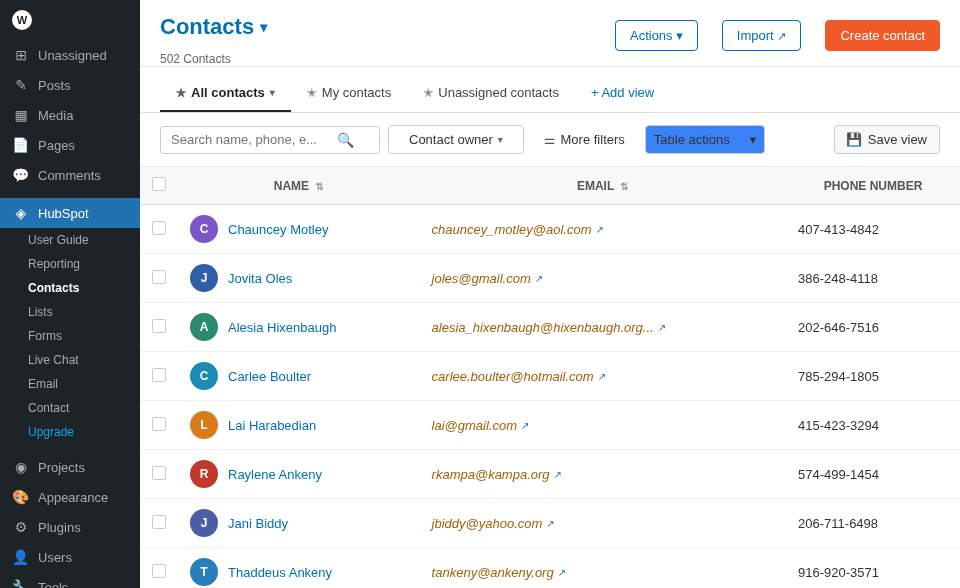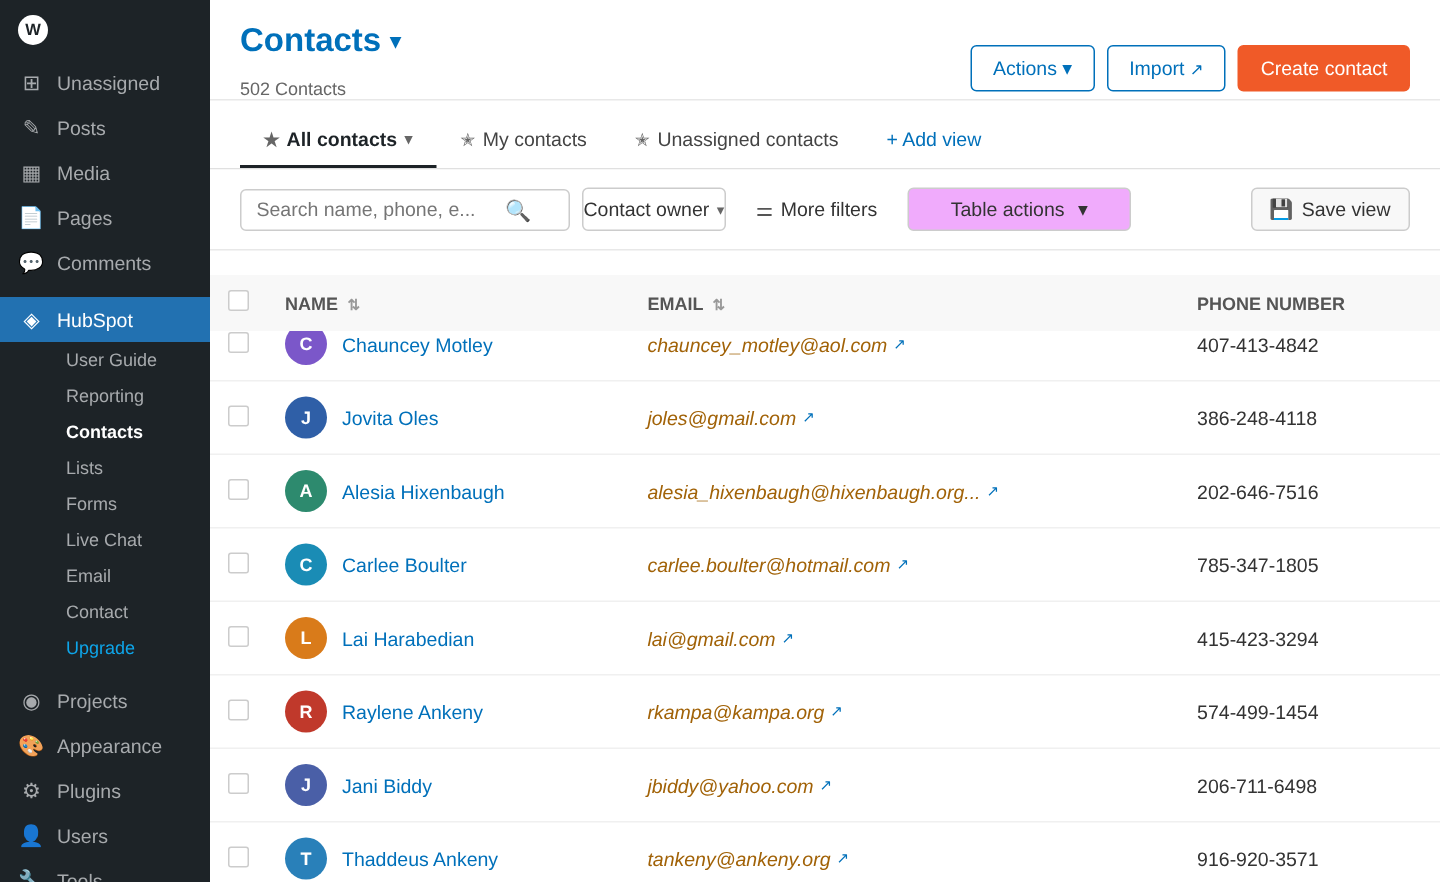--- a/index.html
+++ b/index.html
@@ -30,21 +30,21 @@
     }
     .sidebar-item {
       display: flex; align-items: center; gap: 8px;
       padding: 7px 12px;
       cursor: pointer;
       color: #a7aaad;
       font-size: 13px;
     }
     .sidebar-item.active { background: #2271b1; color: #fff; }
     .sidebar-item .icon { width: 18px; text-align: center; font-size: 14px; }
-    .sidebar-submenu { padding-left: 32px; }
+    .sidebar-submenu { padding-left: 16px; }
     .sidebar-submenu .sidebar-item { padding: 5px 12px; font-size: 12px; }
     .sidebar-submenu .sidebar-item.active-sub { color: #fff; background: transparent; }
     .sidebar-submenu .sidebar-item.upgrade { color: #f0a000; }
     .sidebar-divider { height: 1px; background: #2c3338; margin: 4px 0; }
 
     
     .main {
       flex: 1;
       background: #fff;
       display: flex;
@@ -63,21 +63,21 @@
     }
     .page-title-area {}
     .page-title {
       display: flex; align-items: center; gap: 6px;
       font-size: 22px; font-weight: 700; color: #0070ba;
     }
     .page-title .chevron { font-size: 14px; color: #0070ba; }
     .page-subtitle { font-size: 12px; color: #666; margin-top: 12px; }
 
     .header-actions {
-      display: flex; gap: 8px; align-items: center; margin-top: 16px; padding-left: 16px;
+      display: flex; gap: 24px; align-items: center; margin-top: 6px; padding-left: 16px;
     }
     .btn {
       padding: 7px 14px; border-radius: 4px; font-size: 13px;
       cursor: pointer; border: 1px solid transparent; font-weight: 500;
     }
     .btn-outline {
       background: #fff; border-color: #0070ba; color: #0070ba;
     }
     .btn-primary {
       background: #f05a28; border-color: #f05a28; color: #fff;
@@ -115,53 +115,53 @@
       padding: 5px 10px; background: #fff; gap: 6px;
       min-width: 220px;
     }
     .search-box input {
       border: none; outline: none; font-size: 13px; color: #a16207;
       background: transparent; width: 160px;
     }
     .search-icon { color: #0070ba; font-size: 14px; cursor: pointer; }
     .filter-btn {
       display: flex; align-items: center; gap: 5px;
-      padding: 6px 0; border: 1px solid #ccc; border-radius: 4px;
+      padding: 6px 20px; border: 1px solid #ccc; border-radius: 4px;
       background: #fff; font-size: 13px; color: #333; cursor: pointer;
     }
     .filter-btn .chevron { font-size: 10px; color: #666; }
     .more-filters-btn {
       display: flex; align-items: center; gap: 5px;
       padding: 6px 12px; border-radius: 4px;
       background: #fff; font-size: 13px; color: #333; cursor: pointer;
       border: none;
     }
     .table-actions-btn {
-      display: flex; align-items: center; gap: 9px;
-      padding: 6px 28px; border: 1px solid #ccc; border-radius: 4px;
-      background: #f0abfc; font-size: 13px; color: #333; cursor: pointer;
+      display: flex; align-items: center; gap: 20px;
+      padding: 6px 8px; border: 1px solid #ccc; border-radius: 4px;
+      background: #3b82f6; font-size: 13px; color: #333; cursor: pointer;
     }
     .save-view-btn {
       display: flex; align-items: center; gap: 5px;
       padding: 6px 12px; border: 1px solid #ccc; border-radius: 4px;
       background: #f8f8f8; font-size: 13px; color: #333; cursor: pointer;
       margin-left: auto;
     }
 
     
     .table-container {
       flex: 1; overflow-y: auto; overflow-x: hidden;
     }
     table {
       width: 100%; border-collapse: collapse;
     }
     thead th {
       background: #f8f8f8; border-bottom: 1px solid #e0e0e0;
-      padding: 10px 12px; text-align: left; font-size: 12px;
-      font-weight: 600; color: #555; position: sticky; top: 16px; z-index: 1;
+      padding: 10px 12px; text-align: center; font-size: 12px;
+      font-weight: 600; color: #555; position: sticky; top: 0; z-index: 1;
     }
     thead th:first-child { width: 36px; }
     thead th .sort-icon { color: #999; font-size: 10px; margin-left: 3px; }
     tbody tr { border-bottom: 1px solid #f0f0f0; }
     td { padding: 10px 12px; font-size: 13px; color: #333; }
     td:first-child { text-align: center; }
 
     .contact-name-cell {
       display: flex; align-items: center; gap: 10px;
     }
@@ -437,21 +437,21 @@
           <div class="avatar av-teal">C</div>
           <span class="contact-name">Carlee Boulter</span>
         </div>
       </td>
       <td>
         <div class="email-cell">
           <span class="email-link">carlee.boulter@hotmail.com</span>
           <span class="ext-link-icon">↗</span>
         </div>
       </td>
-      <td>785-347-1805</td>
+      <td>785-294-1805</td>
     </tr>
           <tr>
       <td>
         <span class="checkbox"></span>
       </td>
       <td>
         <div class="contact-name-cell">
           <div class="avatar av-orange">L</div>
           <span class="contact-name">Lai Harabedian</span>
         </div>

